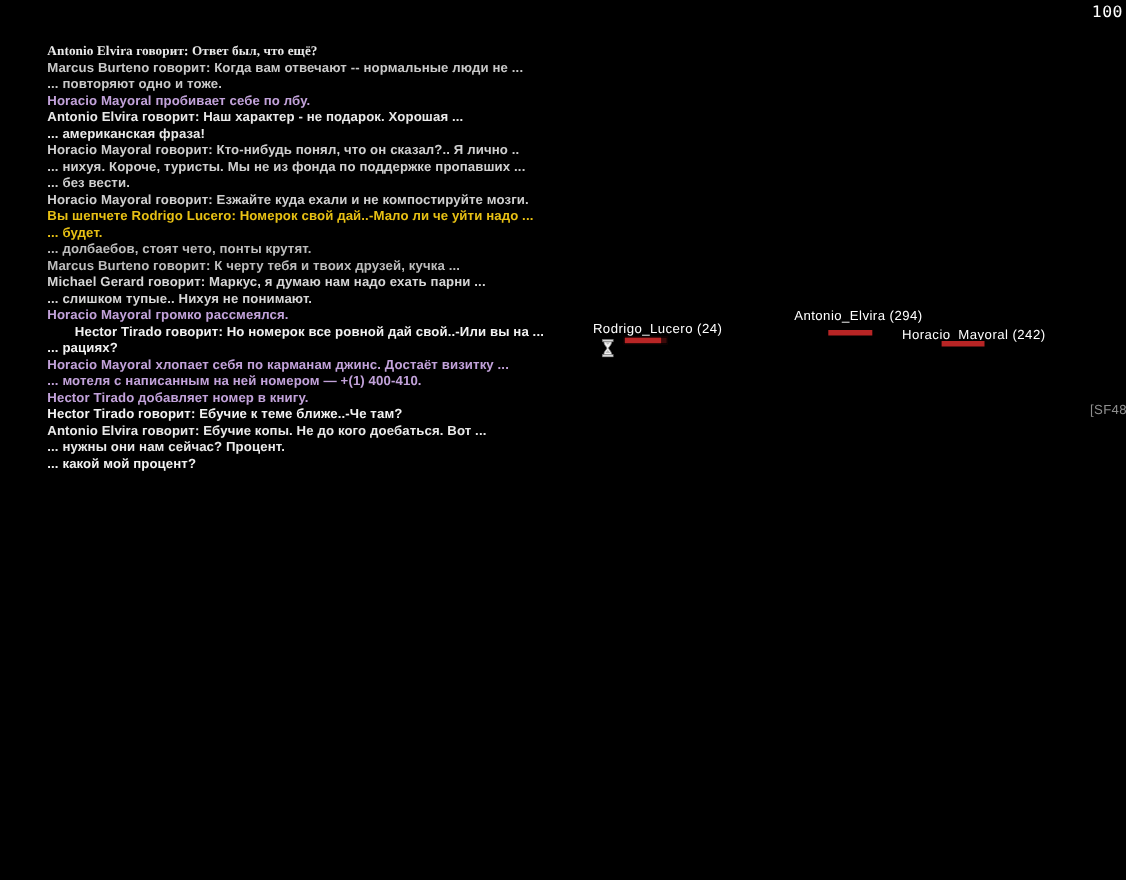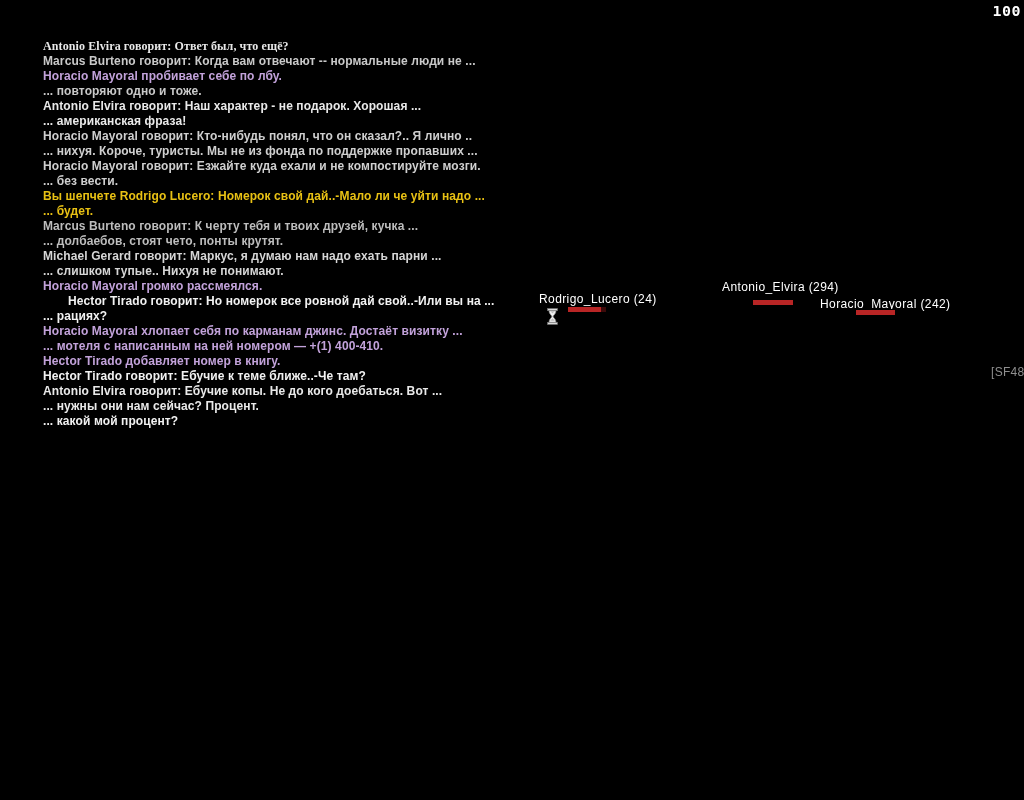--- a/index.html
+++ b/index.html
@@ -48,21 +48,21 @@
   .health-fill {
     height: 100%;
   }
   
   .hud-health {
     position: absolute;
     top: 2px;
     right: 3px;
     font-family: "DejaVu Sans Mono", monospace;
     font-size: 15px;
-    font-weight: bold;
+    font-weight: normal;
     color: #FFFFFF;
     letter-spacing: 0.5px;
     transform: scaleY(0.95);
   }
   
   .world-label {
     position: absolute;
     left: 991px;
     top: 365px;
     font-family: "Liberation Sans", sans-serif;
@@ -82,43 +82,43 @@
 <body>
 
 <div class="hud-health">100</div>
 
 <div class="chat-log">
 
     <div class="chat-line" style="color: rgb(233, 233, 233); font-family: Liberation Serif, serif;">Antonio Elvira говорит: Ответ был, что ещё?</div>
 
     <div class="chat-line" style="color: rgb(201, 201, 201);">Marcus Burteno говорит: Когда вам отвечают -- нормальные люди не ...</div>
 
+    <div class="chat-line" style="color: rgb(201, 201, 201);">... повторяют одно и тоже.</div>
+
     <div class="chat-line" style="color: rgb(194, 162, 218);">Horacio Mayoral пробивает себе по лбу.</div>
-
-    <div class="chat-line" style="color: rgb(201, 201, 201);">... повторяют одно и тоже.</div>
 
     <div class="chat-line" style="color: rgb(233, 233, 233);">Antonio Elvira говорит: Наш характер - не подарок. Хорошая ...</div>
 
     <div class="chat-line" style="color: rgb(233, 233, 233);">... американская фраза!</div>
 
     <div class="chat-line" style="color: rgb(207, 207, 207);">Horacio Mayoral говорит: Кто-нибудь понял, что он сказал?.. Я лично ..</div>
 
     <div class="chat-line" style="color: rgb(207, 207, 207);">... нихуя. Короче, туристы. Мы не из фонда по поддержке пропавших ...</div>
 
+    <div class="chat-line" style="color: rgb(207, 207, 207);">... без вести.</div>
+
     <div class="chat-line" style="color: rgb(207, 207, 207);">Horacio Mayoral говорит: Езжайте куда ехали и не компостируйте мозги.</div>
-
-    <div class="chat-line" style="color: rgb(207, 207, 207);">... без вести.</div>
 
     <div class="chat-line" style="color: rgb(232, 193, 20);">Вы шепчете Rodrigo Lucero: Номерок свой дай..-Мало ли че уйти надо ...</div>
 
     <div class="chat-line" style="color: rgb(232, 193, 20);">... будет.</div>
 
+    <div class="chat-line" style="color: rgb(189, 189, 189);">... долбаебов, стоят чето, понты крутят.</div>
+
     <div class="chat-line" style="color: rgb(189, 189, 189);">Marcus Burteno говорит: К черту тебя и твоих друзей, кучка ...</div>
-
-    <div class="chat-line" style="color: rgb(189, 189, 189);">... долбаебов, стоят чето, понты крутят.</div>
 
     <div class="chat-line" style="color: rgb(214, 214, 214);">Michael Gerard говорит: Маркус, я думаю нам надо ехать парни ...</div>
 
     <div class="chat-line" style="color: rgb(214, 214, 214);">... слишком тупые.. Нихуя не понимают.</div>
 
     <div class="chat-line" style="color: rgb(194, 162, 218);">Horacio Mayoral громко рассмеялся.</div>
 
     <div class="chat-line" style="color: rgb(242, 242, 242); padding-left: 25px;">Hector Tirado говорит: Но номерок все ровной дай свой..-Или вы на ...</div>
 
     <div class="chat-line" style="color: rgb(242, 242, 242);">... рациях?</div>

